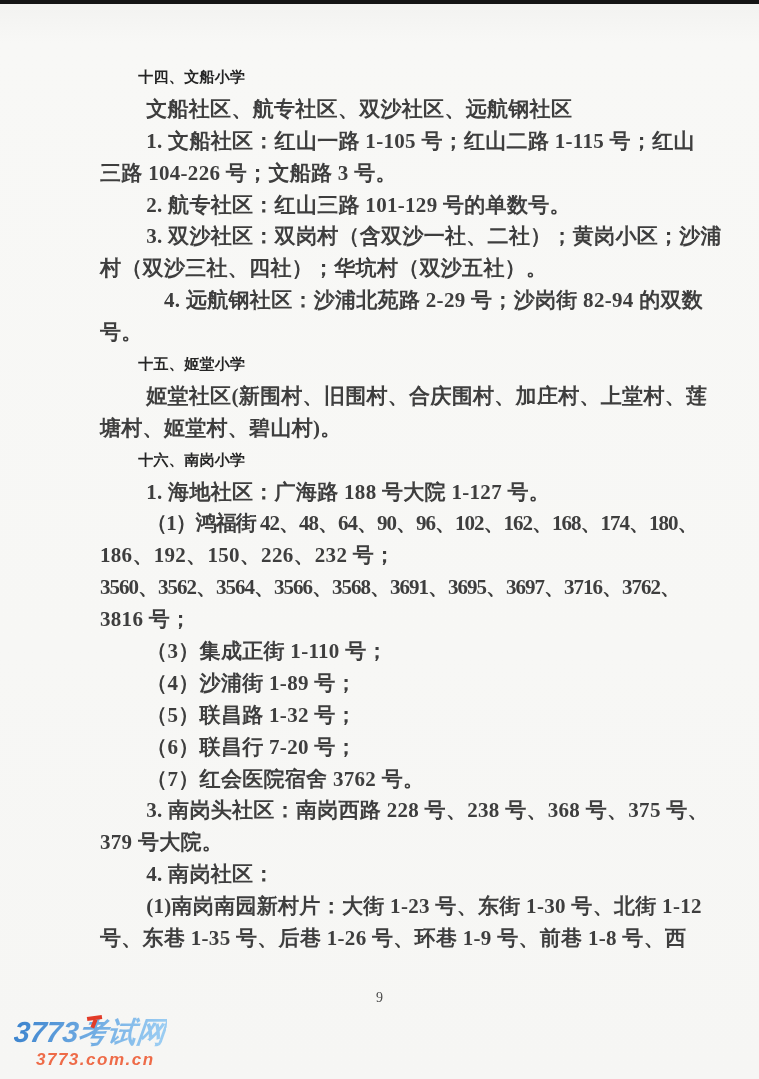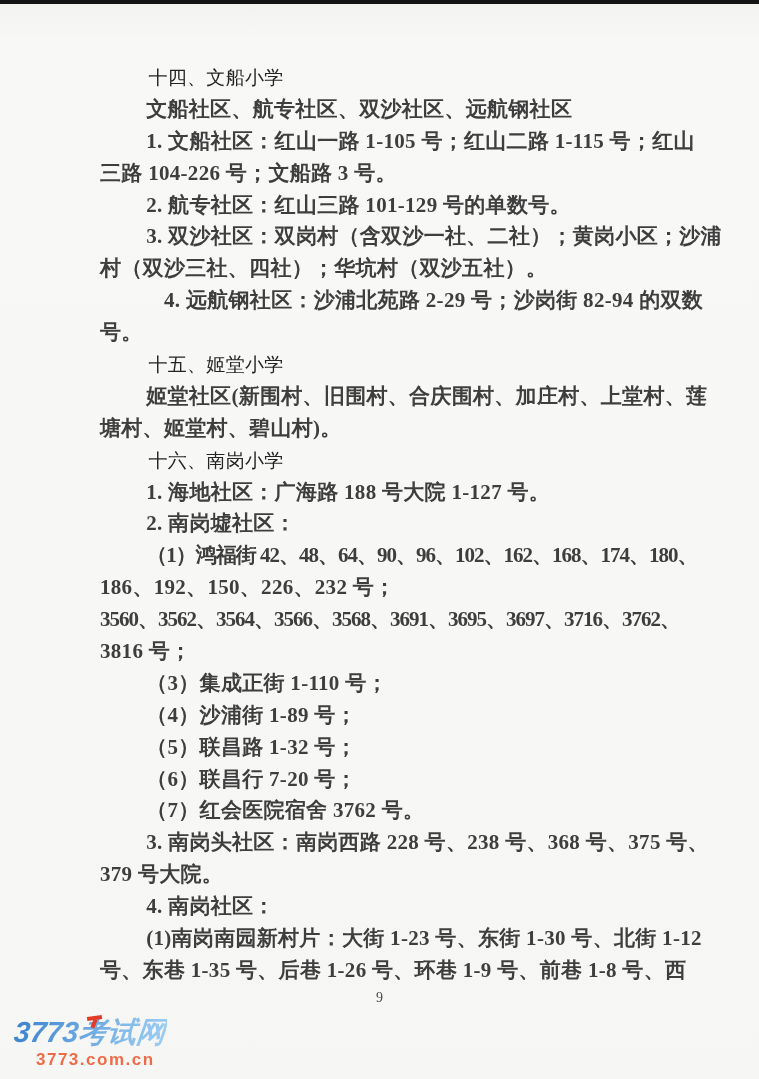--- a/index.html
+++ b/index.html
@@ -26,23 +26,23 @@
     font-size:21px;
     letter-spacing:0.3px;
   }
   .line{
     height:31.9px;line-height:31.9px;
     white-space:nowrap;
     text-indent:0;
     font-weight:bold;
   }
   .heading{
-    font-weight:normal;
+    font-weight:bold;
     color:#242424;
-    font-size:19px;
+    font-size:15px;
     text-indent:2.55em;
   }
   .first{text-indent:2.2em;}
   .deep{text-indent:3.05em;}
   .tight{letter-spacing:-1px;}
   .page-number{
     position:absolute;top:990px;left:0;width:759px;
     text-align:center;
     font-size:14px;color:#4a4a4a;
   }
@@ -66,20 +66,21 @@
   }
   .wm-accent-v{
     position:absolute;left:78px;top:6px;width:3.5px;height:9px;
     background:#e23b28;transform:rotate(22deg);z-index:2;
   }
   .wm-url{
     font-size:17px;font-weight:bold;
     color:#ee6b48;
     letter-spacing:1.5px;
     margin:-3px 0 0 22px;
+    font-style:italic;
   }
 </style>
 </head>
 <body>
 
 <div class="page">
   <div class="top-edge"></div>
 
   <div class="content">
     <div class="line heading">十四、文船小学</div>
@@ -89,21 +90,20 @@
     <div class="line first">2. 航专社区：红山三路 101-129 号的单数号。</div>
     <div class="line first">3. 双沙社区：双岗村（含双沙一社、二社）；黄岗小区；沙浦</div>
     <div class="line">村（双沙三社、四社）；华坑村（双沙五社）。</div>
     <div class="line deep">4. 远航钢社区：沙浦北苑路 2-29 号；沙岗街 82-94 的双数</div>
     <div class="line">号。</div>
     <div class="line heading">十五、姬堂小学</div>
     <div class="line first">姬堂社区(新围村、旧围村、合庆围村、加庄村、上堂村、莲</div>
     <div class="line">塘村、姬堂村、碧山村)。</div>
     <div class="line heading">十六、南岗小学</div>
     <div class="line first">1. 海地社区：广海路 188 号大院 1-127 号。</div>
-    <div class="line first">2. 南岗墟社区：</div>
     <div class="line first tight">（1）鸿福街 42、48、64、90、96、102、162、168、174、180、</div>
     <div class="line">186、192、150、226、232 号；</div>
     <div class="line tight">3560、3562、3564、3566、3568、3691、3695、3697、3716、3762、</div>
     <div class="line">3816 号；</div>
     <div class="line first">（3）集成正街 1-110 号；</div>
     <div class="line first">（4）沙浦街 1-89 号；</div>
     <div class="line first">（5）联昌路 1-32 号；</div>
     <div class="line first">（6）联昌行 7-20 号；</div>
     <div class="line first">（7）红会医院宿舍 3762 号。</div>
     <div class="line first">3. 南岗头社区：南岗西路 228 号、238 号、368 号、375 号、</div>

